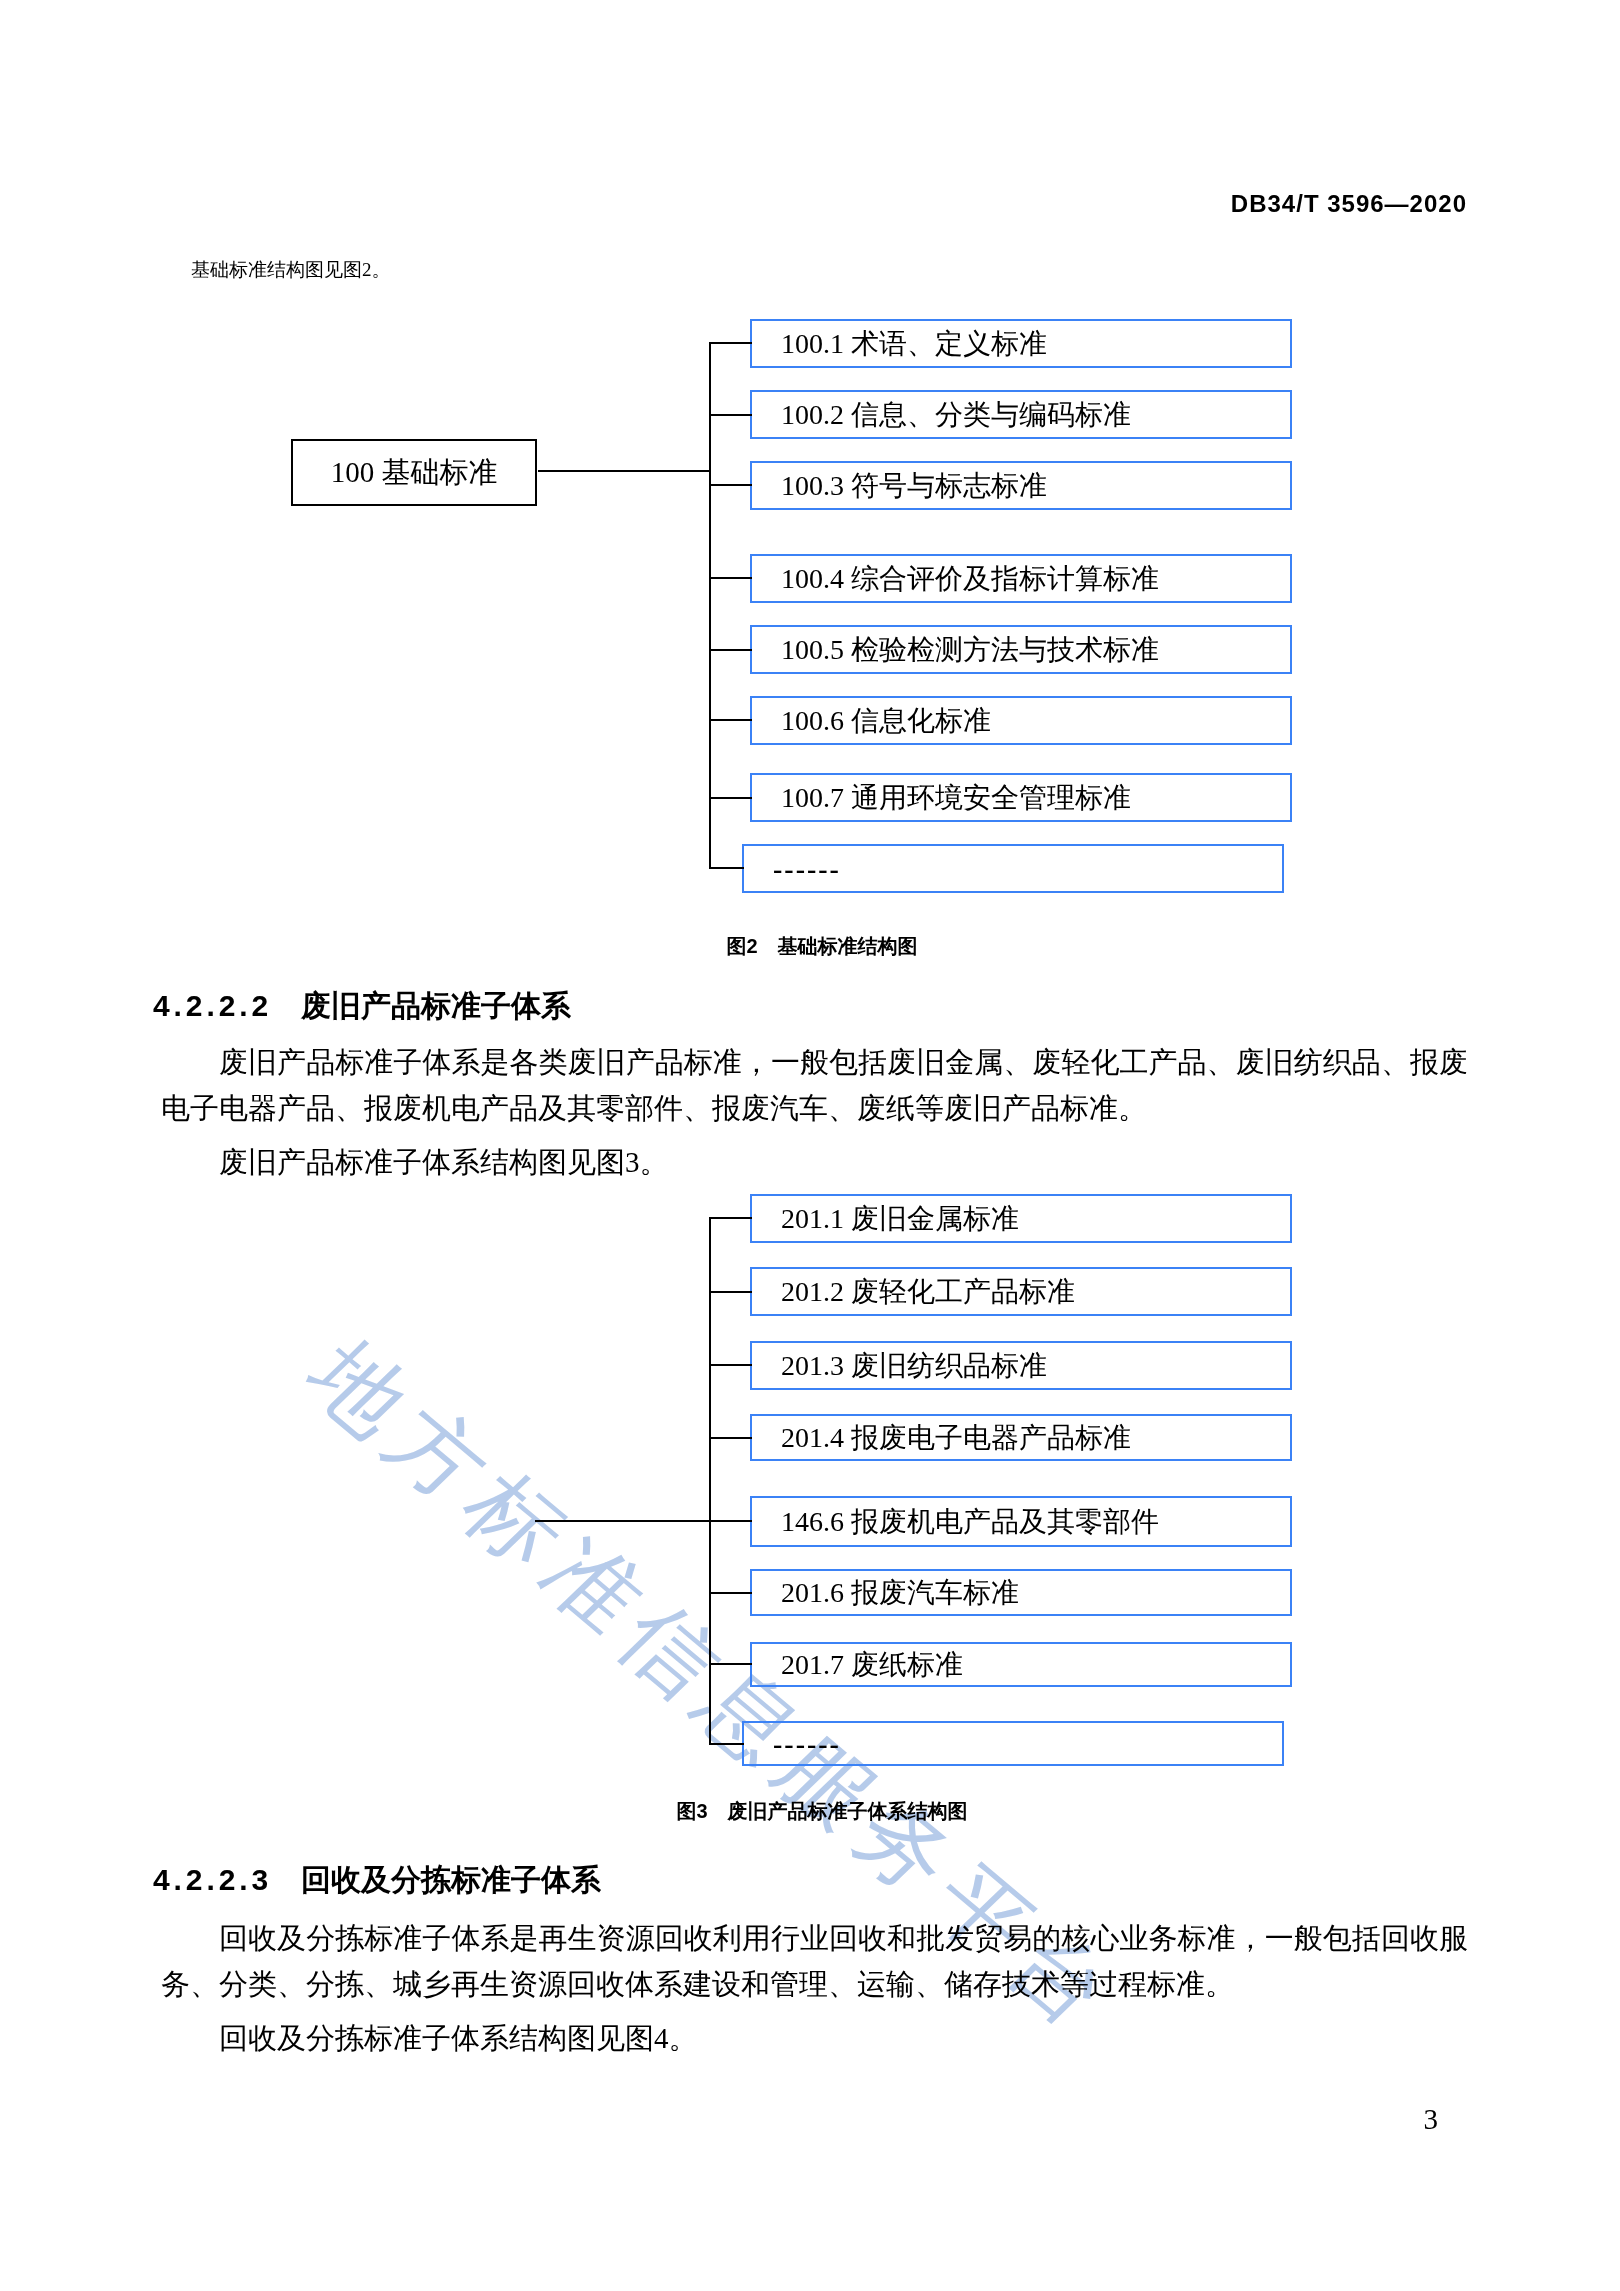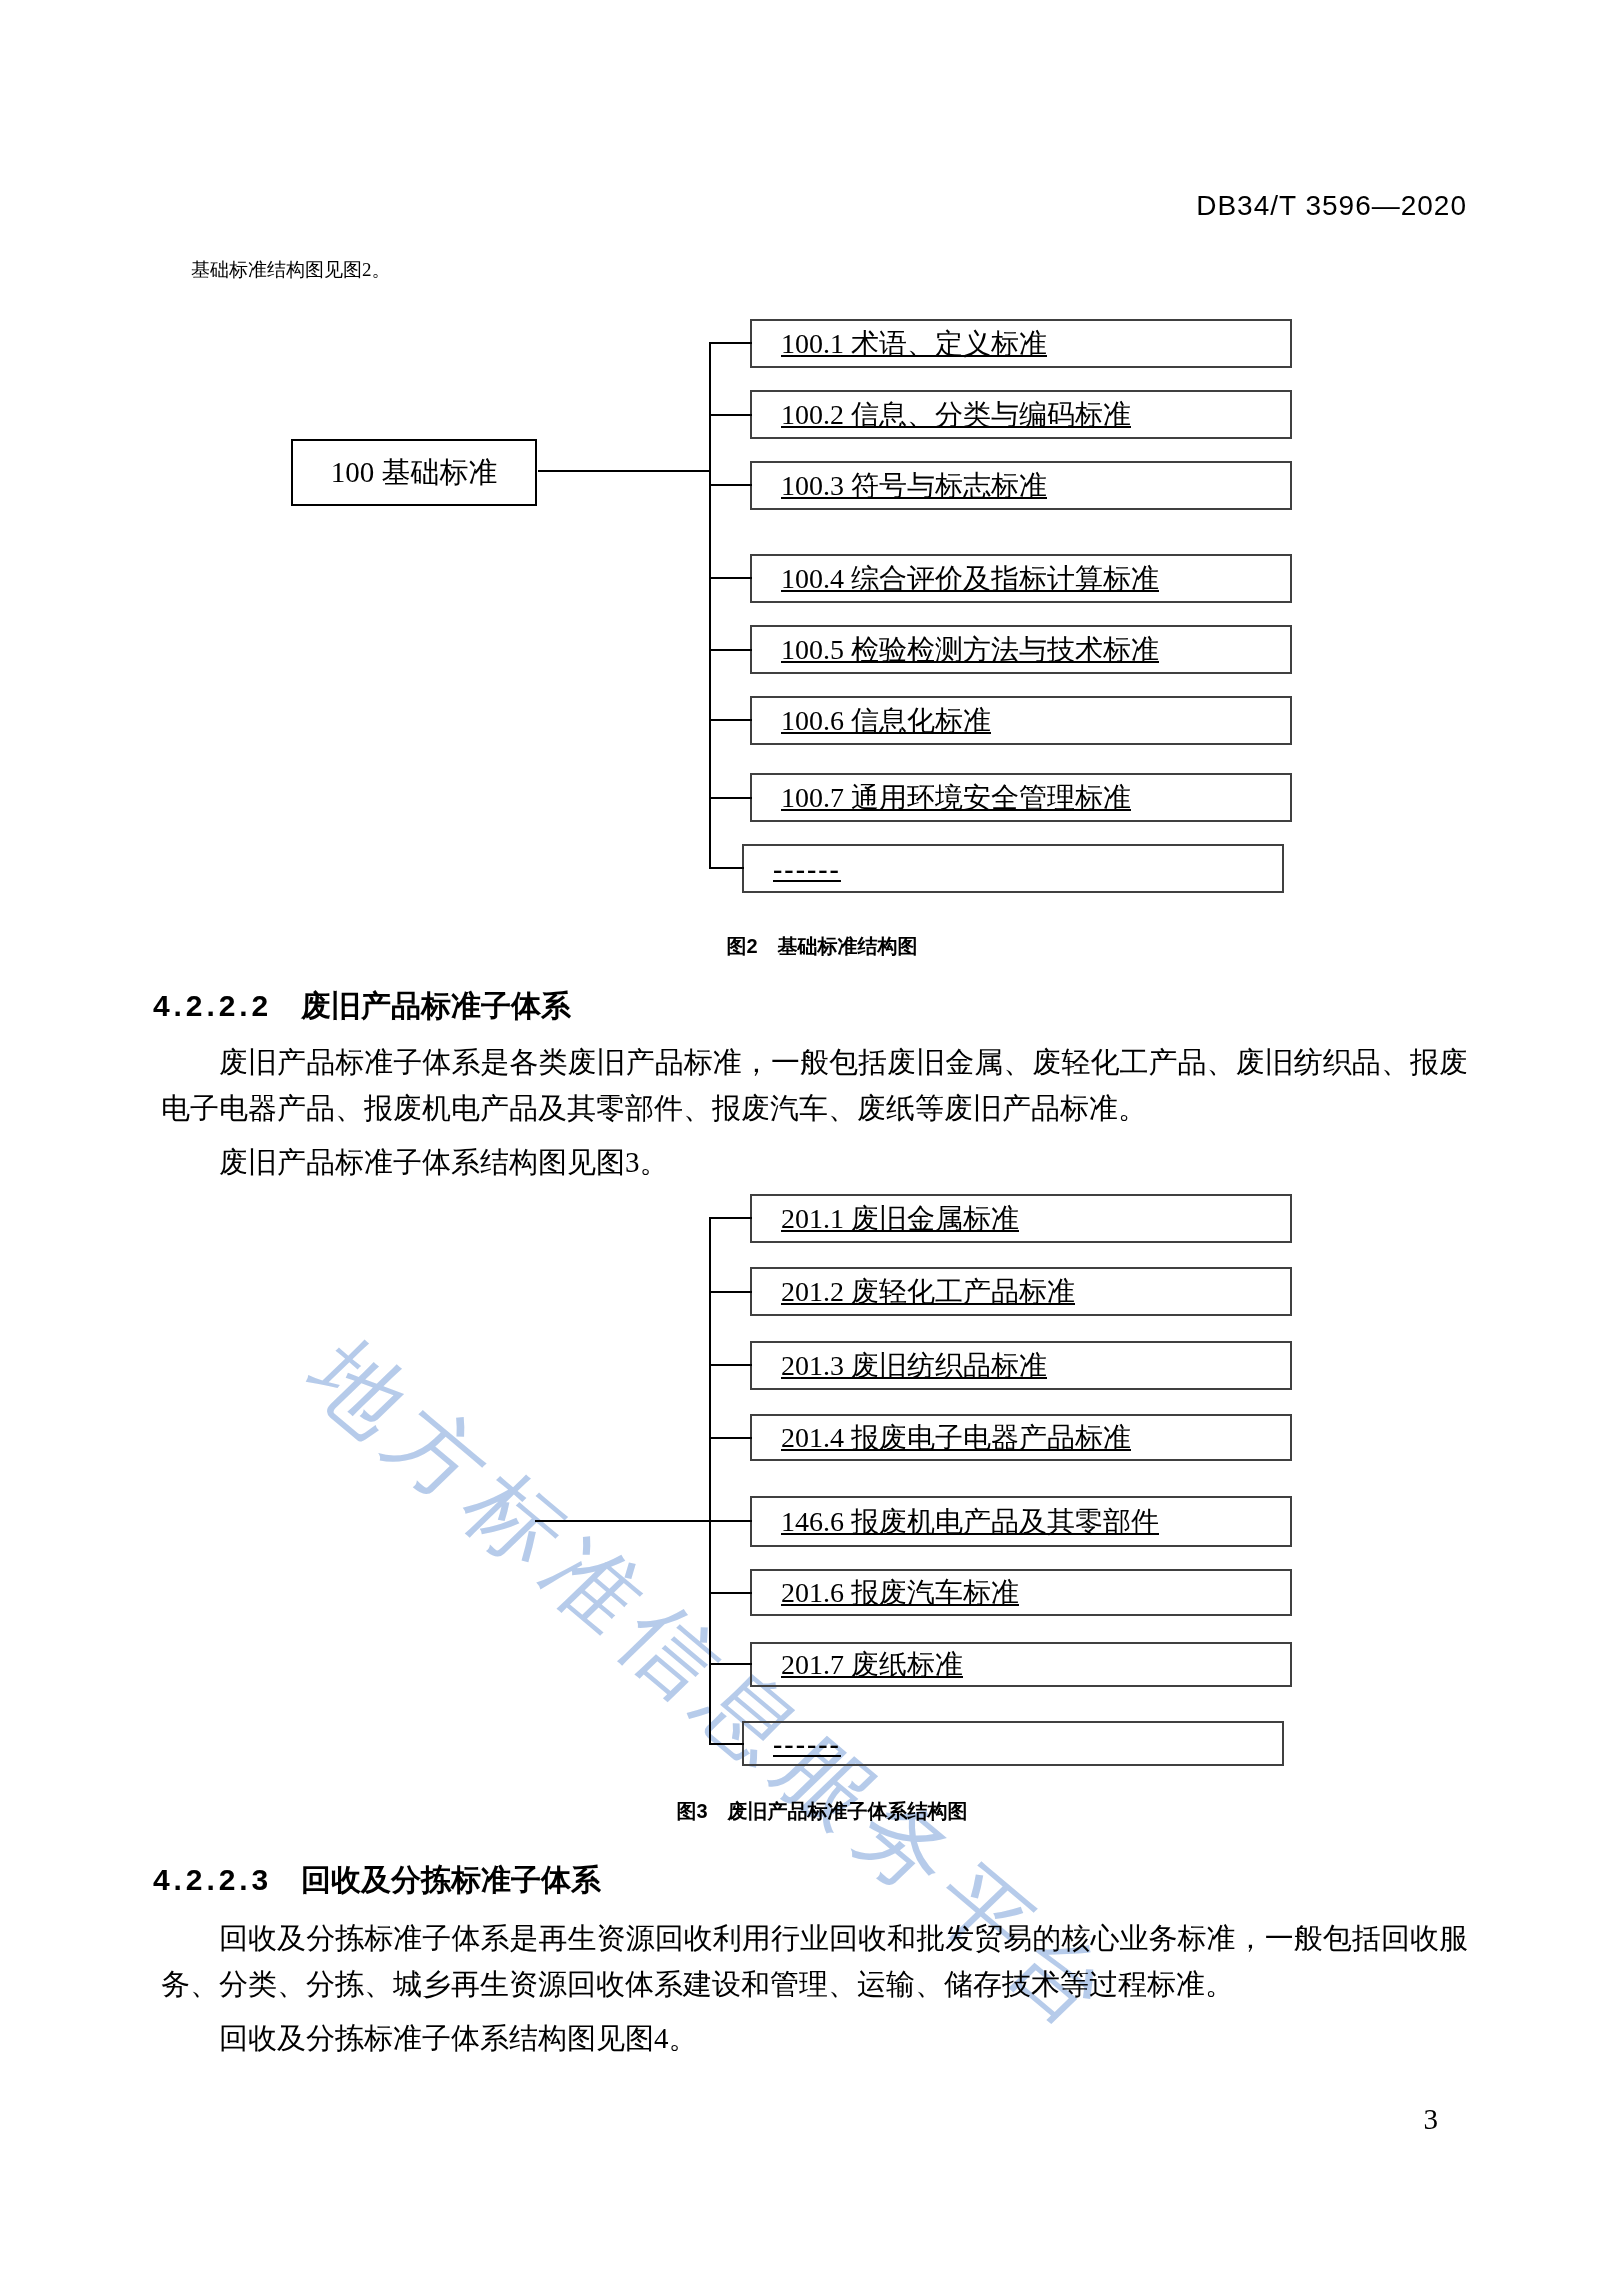--- a/index.html
+++ b/index.html
@@ -22,21 +22,21 @@
     color:rgba(122,160,216,0.55);
     transform:rotate(40deg) skewX(-6deg);
     transform-origin:left top;
     font-family:"Liberation Sans","DejaVu Sans",sans-serif;
     pointer-events:none;
   }
   
   .doc-number{
     position:absolute;top:190px;right:153px;z-index:2;
     font-family:"Liberation Sans","DejaVu Sans",sans-serif;
-    font-size:28px;font-weight:400;letter-spacing:1px;
+    font-size:24px;font-weight:700;letter-spacing:1px;
   }
   .page-number{
     position:absolute;top:2103px;right:182px;z-index:2;
     font-size:29px;
   }
   
   .bodytext{
     position:absolute;left:153px;width:1323px;z-index:2;
     font-size:29px;line-height:46px;
   }
@@ -51,25 +51,24 @@
   }
   .sec-num{letter-spacing:3.9px;margin-right:29px;}
   .fig-caption{
     position:absolute;left:0;width:1620px;text-align:center;z-index:2;
     font-family:"Liberation Sans","DejaVu Sans",sans-serif;
     font-weight:700;font-size:20px;line-height:43px;padding-left:12px;
   }
   
   .child-box{
     position:absolute;left:750px;width:542px;height:49px;z-index:2;
-    border:2px solid #404040;box-sizing:border-box;
+    border:2px solid #3b82f6;box-sizing:border-box;
     display:flex;align-items:center;
     padding-left:29px;font-size:28px;background:transparent;
     white-space:nowrap;
-    text-decoration:underline;
   }
   .dash-box{font-weight:700;letter-spacing:2px;}
   .root-box{
     position:absolute;z-index:2;
     border:2.9px solid #000;box-sizing:border-box;
     font-size:29px;background:transparent;
   }
   .fig2-root{
     left:291px;top:439px;width:246px;height:67px;
     display:flex;align-items:center;justify-content:center;

